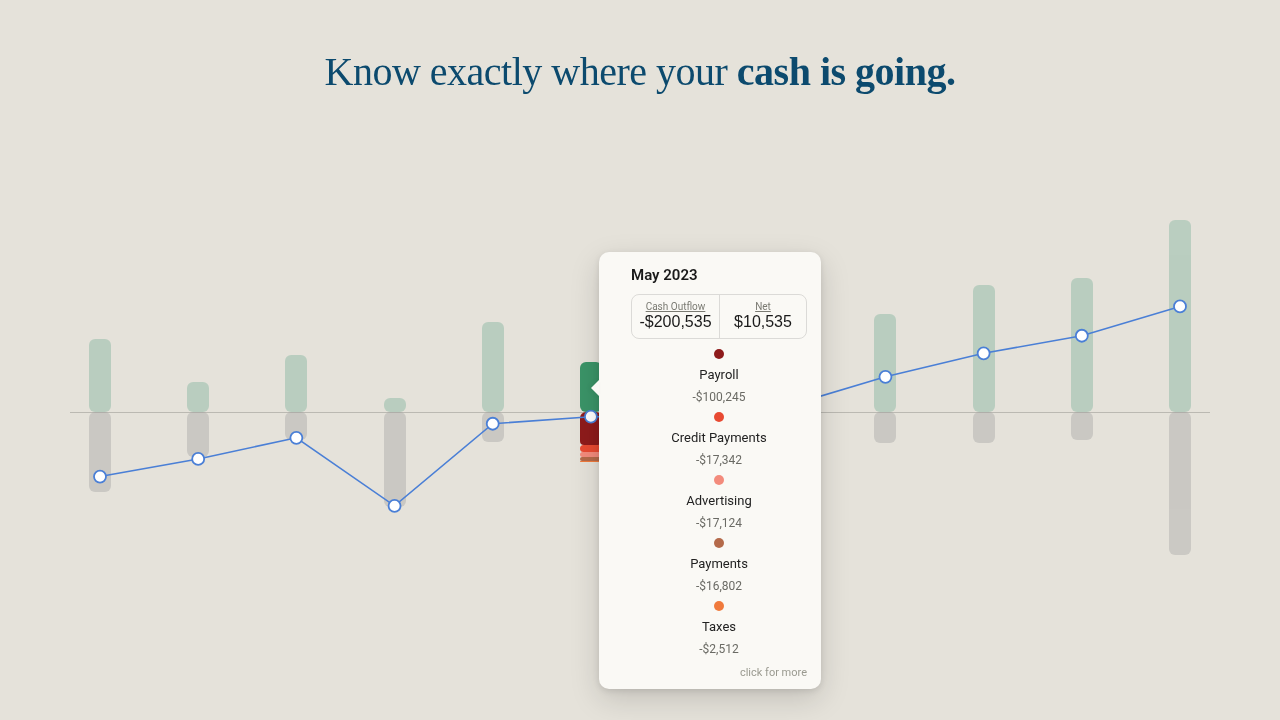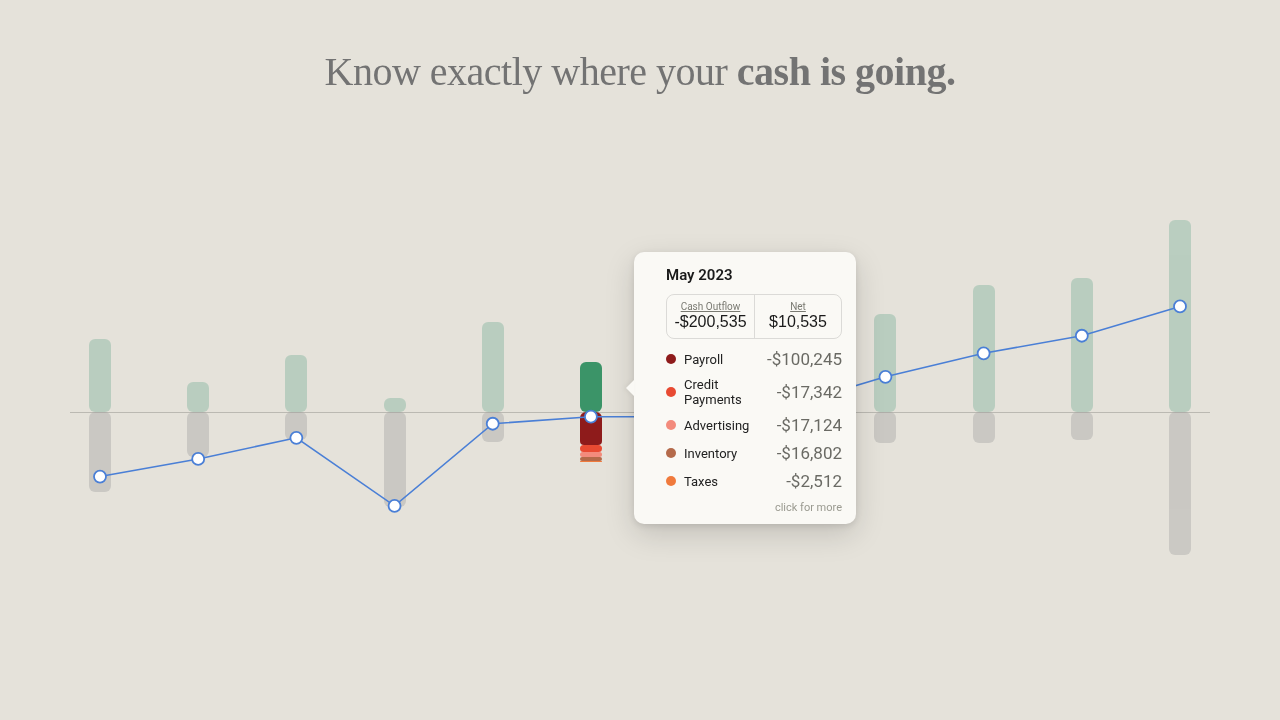--- a/index.html
+++ b/index.html
@@ -11,21 +11,21 @@
     position: relative;
   }
   .headline {
     position: absolute;
     top: 48px;
     left: 0; right: 0;
     text-align: center;
     font-family: ui-serif, Georgia, "Times New Roman", serif;
     font-size: 40px;
     font-weight: 400;
-    color: #737373;
+    color: #0c4a6e;
     letter-spacing: -0.5px;
   }
   .headline strong { font-weight: 600; }
 
   .chart-wrap {
     position: absolute;
     left: 70px;
     top: 220px;
     width: 1140px;
     height: 340px;
@@ -118,28 +118,29 @@
   .kpi-value {
     font-family: Liberation Sans, sans-serif;
     font-size: 16px;
     font-weight: 500;
   }
   .rows { display: flex; flex-direction: column; gap: 8px; }
   .row {
     display: flex;
     align-items: center;
     gap: 8px;
+    flex-direction: column;
   }
   .swatch {
     width: 10px; height: 10px;
     border-radius: 50%;
     flex-shrink: 0;
   }
   .row-label { flex: 1; font-size: 13px; color: #222; }
-  .row-amount { font-size: 17px; color: #6a6a64; font-variant-numeric: tabular-nums; text-align: center; }
+  .row-amount { font-size: 12px; color: #6a6a64; font-variant-numeric: tabular-nums; text-align: center; }
   .card-footer {
     text-align: right;
     font-size: 11px;
     color: #9a9a90;
     margin-top: 10px;
   }
 </style>
 </head>
 <body>
 
@@ -215,21 +216,21 @@
       <circle cx="520.909090909091" cy="196.69333333333333" r="6" fill="#fff" stroke="#4a7fd6" stroke-width="1.8"></circle>
       <circle cx="619.0909090909091" cy="196.69333333333333" r="6" fill="#fff" stroke="#4a7fd6" stroke-width="1.8"></circle>
       <circle cx="717.2727272727273" cy="186.13333333333333" r="6" fill="#fff" stroke="#4a7fd6" stroke-width="1.8"></circle>
       <circle cx="815.4545454545455" cy="156.8" r="6" fill="#fff" stroke="#4a7fd6" stroke-width="1.8"></circle>
       <circle cx="913.6363636363637" cy="133.33333333333331" r="6" fill="#fff" stroke="#4a7fd6" stroke-width="1.8"></circle>
       <circle cx="1011.8181818181819" cy="115.73333333333333" r="6" fill="#fff" stroke="#4a7fd6" stroke-width="1.8"></circle>
       <circle cx="1110" cy="86.39999999999999" r="6" fill="#fff" stroke="#4a7fd6" stroke-width="1.8"></circle>
     </svg>
 </div>
 
-<div class="card" id="card" style="left: 634px; top: 252px; padding-left: 32px;">
+<div class="card" id="card" style="left: 599px; top: 252px; padding-left: 32px;">
   <div class="card-title">May 2023</div>
   <div class="kpi-row">
     <div class="kpi">
       <div class="kpi-label">Cash Outflow</div>
       <div class="kpi-value">-$200,535</div>
     </div>
     <div class="kpi">
       <div class="kpi-label">Net</div>
       <div class="kpi-value">$10,535</div>
     </div>
@@ -245,21 +246,21 @@
         <span class="row-label">Credit Payments</span>
         <span class="row-amount">-$17,342</span>
       </div>
       <div class="row">
         <span class="swatch" style="background: rgb(243, 139, 124);"></span>
         <span class="row-label">Advertising</span>
         <span class="row-amount">-$17,124</span>
       </div>
       <div class="row">
         <span class="swatch" style="background: rgb(180, 106, 74);"></span>
-        <span class="row-label">Inventory</span>
+        <span class="row-label">Payments</span>
         <span class="row-amount">-$16,802</span>
       </div>
       <div class="row">
         <span class="swatch" style="background: rgb(240, 122, 60);"></span>
         <span class="row-label">Taxes</span>
         <span class="row-amount">-$2,512</span>
       </div>
     </div>
   <div class="card-footer">click for more</div>
 </div>

